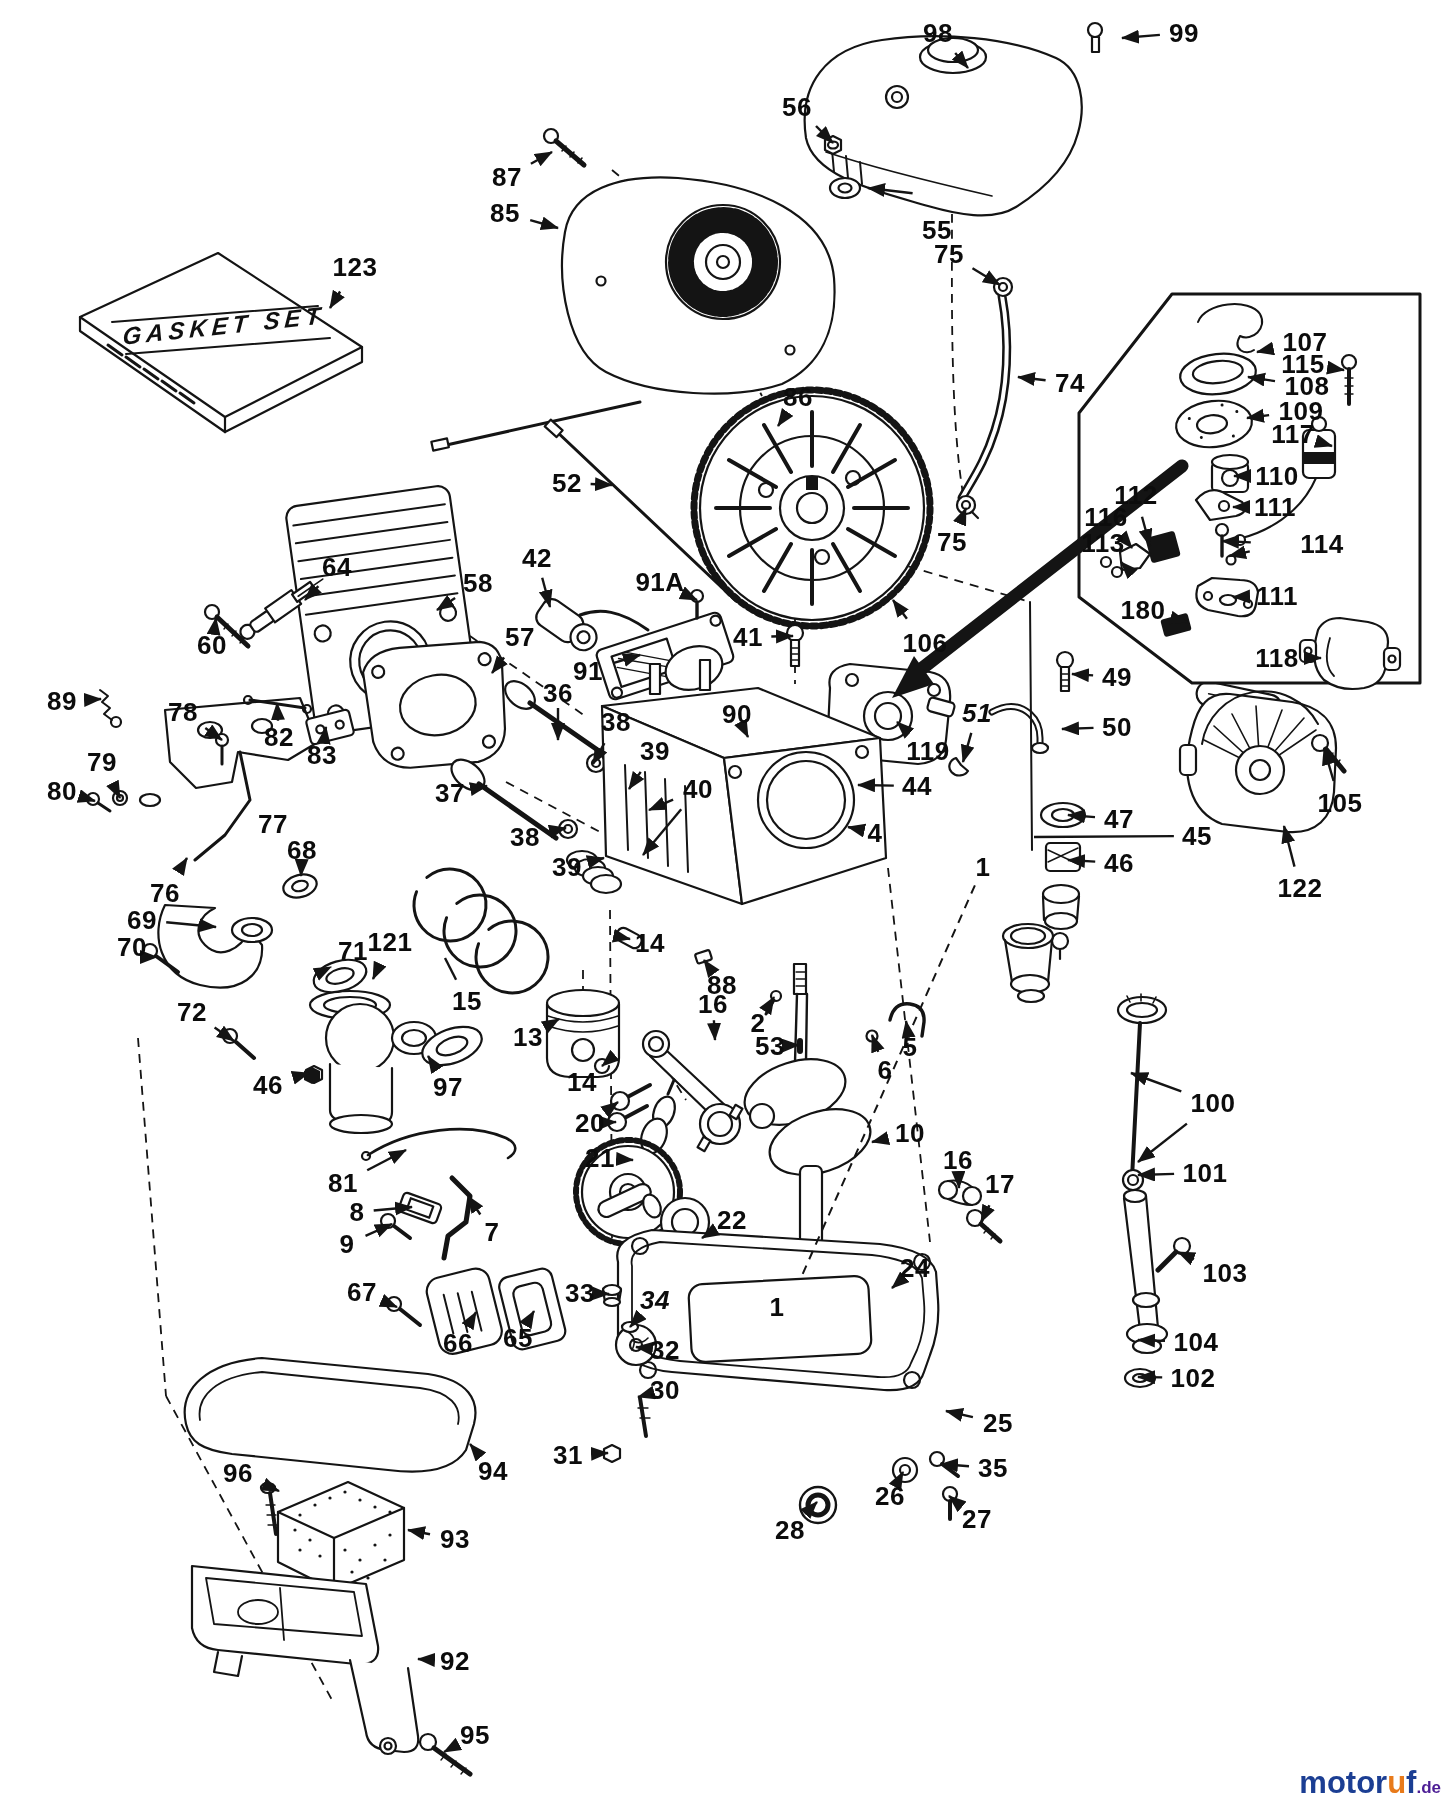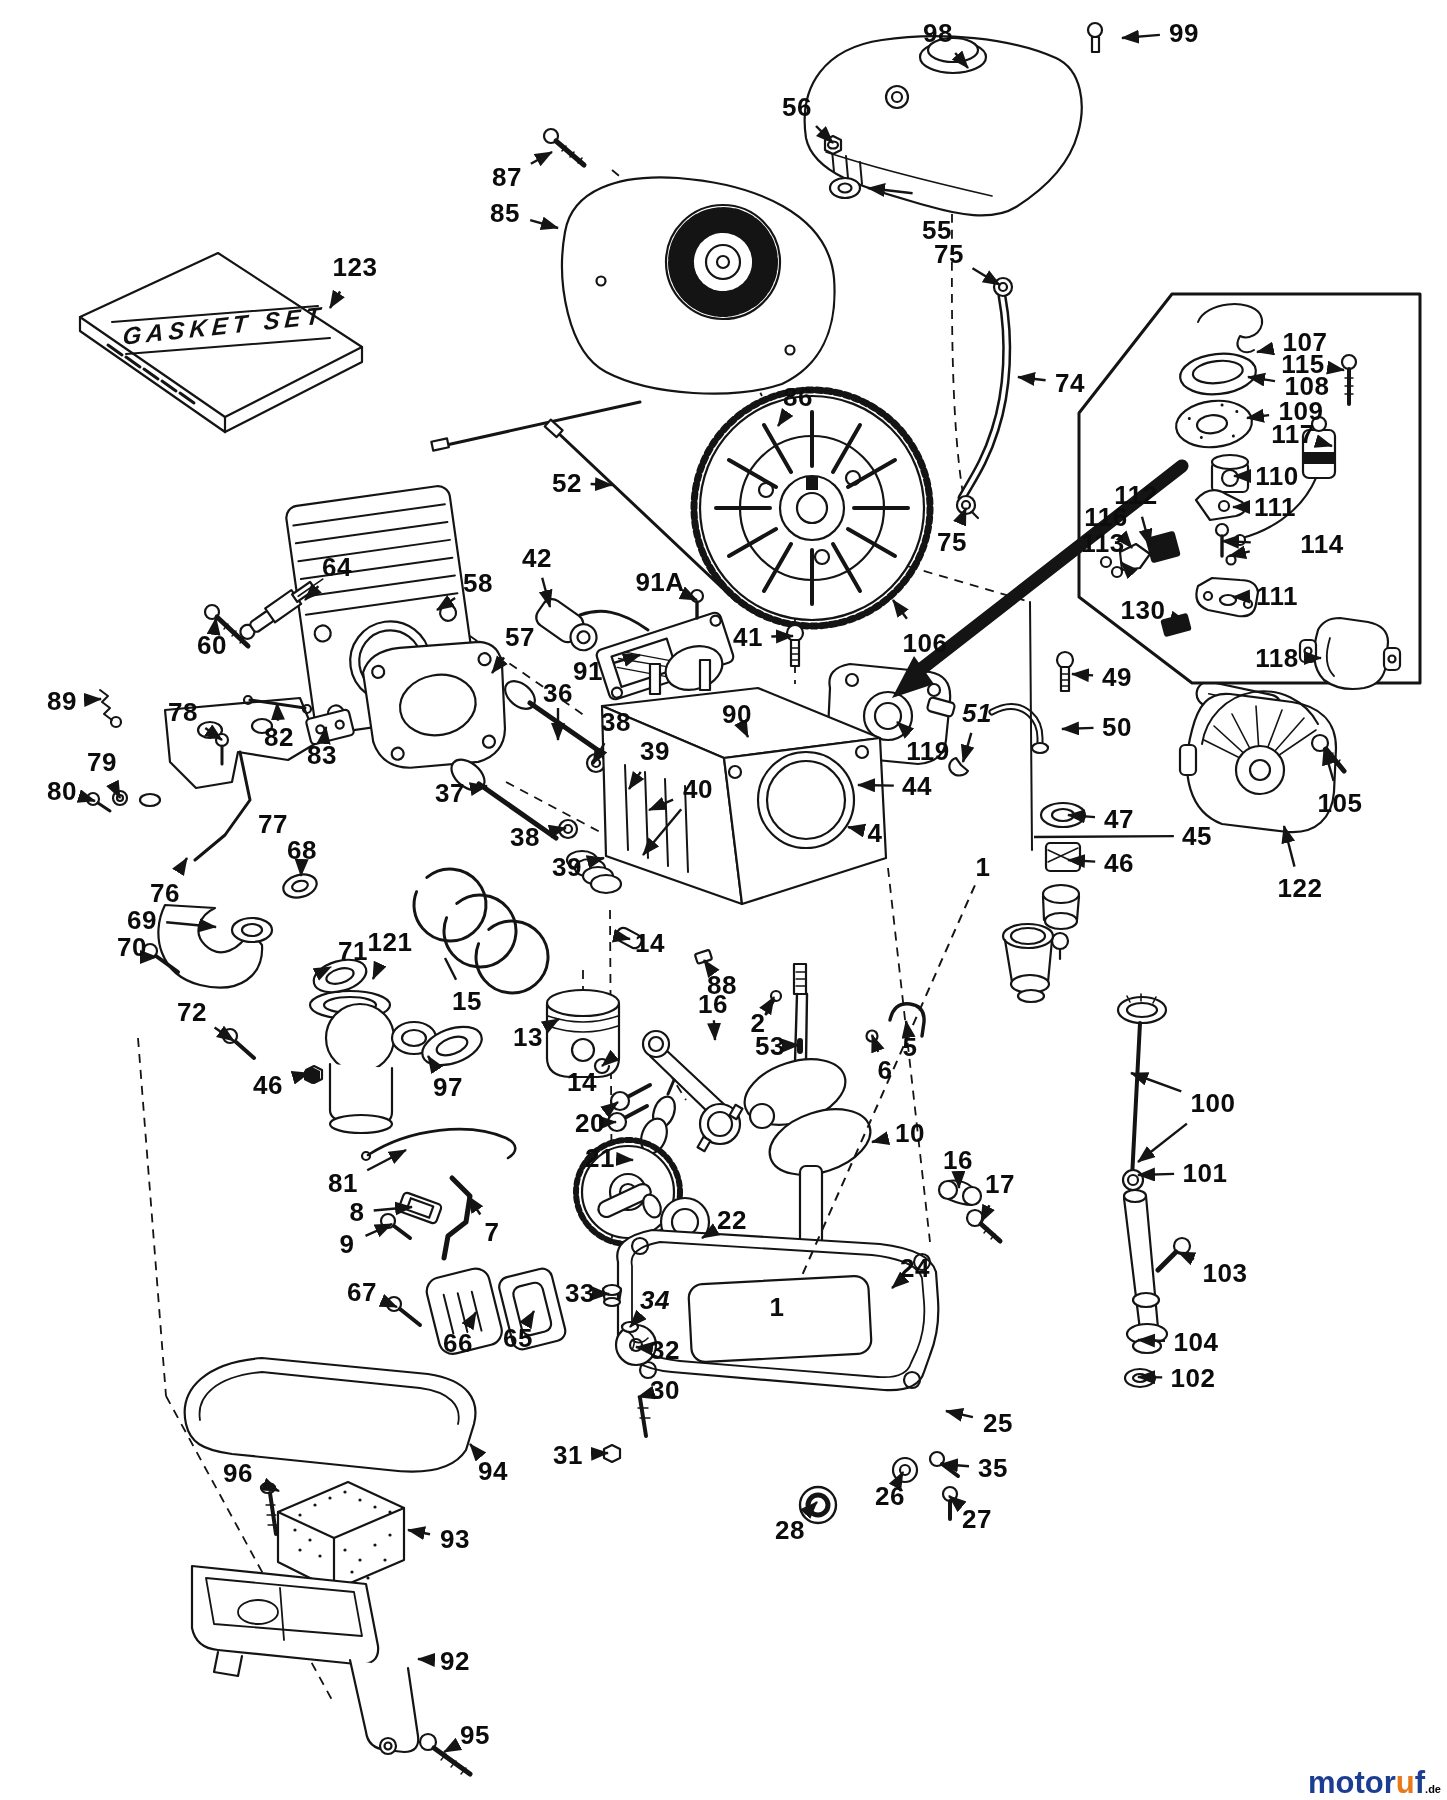--- a/index.html
+++ b/index.html
@@ -10,21 +10,21 @@
               font-weight:700;font-size:26px;color:#0c0c0c;white-space:nowrap;letter-spacing:.5px}
   .leader{stroke:#141414;stroke-width:2.4;fill:none}
   .leader.dashed{stroke-dasharray:9 7;stroke-width:2}
   #gasket-text{position:absolute;left:224px;top:326px;transform:translate(-50%,-50%) rotate(-6deg) skewX(-10deg);
                font-family:"Liberation Sans",sans-serif;font-weight:700;font-style:italic;font-size:24px;
                letter-spacing:5px;color:#101010;white-space:nowrap}
   #watermark{position:absolute;right:6px;bottom:2px;font-family:"Liberation Sans",sans-serif;
              font-weight:700;font-size:31px;line-height:1;white-space:nowrap}
   #watermark .b{color:#1b3e93}
   #watermark .o{color:#e87a1a}
-  #watermark .de{color:#000000;font-size:11px}
+  #watermark .de{color:#4c1d95;font-size:17px}
 </style>
 </head>
 <body>
 
 <div id="stage">
 
 <svg class="layer" id="art" viewBox="0 0 1447 1800">
 <g stroke="#141414" fill="none" stroke-width="2.2" stroke-linecap="round" stroke-linejoin="round">
 
   <g stroke-width="1.8" stroke-dasharray="9 7" stroke-linecap="butt">
@@ -931,21 +931,21 @@
       <span class="part-label" style="left: 1303px; top: 364px;">115</span>
       <span class="part-label" style="left: 1307px; top: 386px;">108</span>
       <span class="part-label" style="left: 1301px; top: 411px;">109</span>
       <span class="part-label" style="left: 1293px; top: 434px;">117</span>
       <span class="part-label" style="left: 1277px; top: 476px;">110</span>
       <span class="part-label" style="left: 1275px; top: 507px;">111</span>
       <span class="part-label" style="left: 1136px; top: 495px;">112</span>
       <span class="part-label" style="left: 1106px; top: 517px;">116</span>
       <span class="part-label" style="left: 1103px; top: 543px;">113</span>
       <span class="part-label" style="left: 1282px; top: 544px; margin-left: 40px;">114</span>
-      <span class="part-label" style="left: 1143px; top: 610px;">130</span>
+      <span class="part-label" style="left: 1143px; top: 610px;">180</span>
       <span class="part-label" style="left: 1277px; top: 596px;">111</span>
       <span class="part-label" style="left: 1277px; top: 658px;">118</span>
     </div>
 
 <div id="gasket-text">GASKET SET</div>
 
 <div id="watermark"><span class="b">motor</span><span class="o">u</span><span class="b">f</span><span class="de">.de</span></div>
 
 </div>
 

